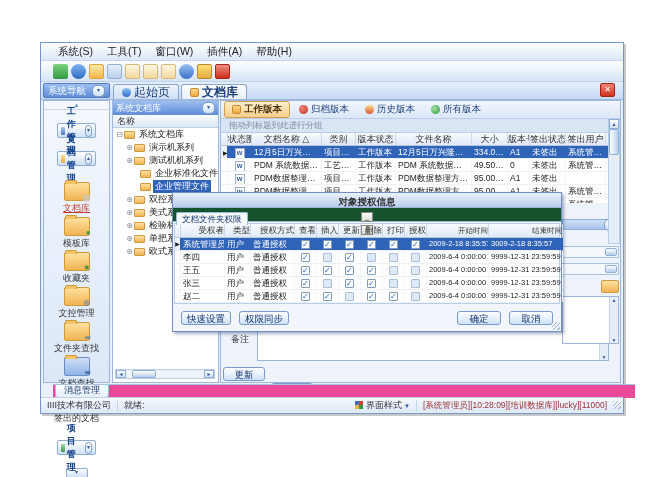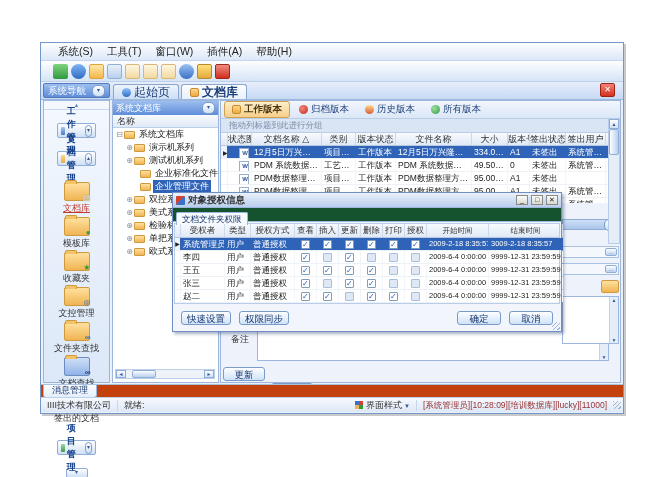--- a/index.html
+++ b/index.html
@@ -103,21 +103,21 @@
   #groupbar{height:13px;background:#d9e4f5;border-bottom:1px solid #b9cde9;font-size:8.5px;color:#7d8ba6;
     line-height:13px;padding-left:8px;}
   #grid{background:#fff;width:397px;}
   .g-hrow{display:flex;height:12px;background:linear-gradient(#f8fbfe,#dfe9f6);border-bottom:1px solid #b7c9e0;}
   .g-h{font-size:9px;color:#333;line-height:12px;text-align:center;border-right:1px solid #cdd9ea;
     box-sizing:border-box;white-space:nowrap;overflow:hidden;flex:none;}
   .g-row{display:flex;height:12px;border-bottom:1px solid #edf2f9;background:#fff;}
   .g-c{font-size:8.5px;color:#222;line-height:12px;padding:0 2px;box-sizing:border-box;white-space:nowrap;
     overflow:hidden;text-overflow:ellipsis;flex:none;border-right:1px solid #f2f5fa;}
   .g-row[data-selected="true"] .g-c{background:#2f63b8;color:#fff;border-right-color:#2f63b8;}
-  .c-ind{width:7px;} .c-icon{width:24px;text-align:right;} .c-name{width:70px;} .c-cat{width:34px;}
+  .c-ind{width:7px;} .c-icon{width:24px;text-align:center;} .c-name{width:70px;} .c-cat{width:34px;}
   .c-vstat{width:40px;} .c-fname{width:76px;} .c-size{width:36px;} .c-vno{width:22px;}
   .c-costat{width:36px;} .c-couser{width:40px;} .c-part{width:12px;}
   .g-row[data-selected="true"] .c-ind{background:#eef3fb;color:#222;}
   .c-ind::after{content:"";} .g-row[data-selected="true"] .c-ind::after{content:"▶";font-size:6px;line-height:12px;}
   .word-ico{display:inline-block;width:8px;height:9px;background:#fff;border:1px solid #9ab0cc;
     font-size:6px;line-height:9px;color:#2b579a;font-weight:bold;margin-top:1px;}
   
   #vscroll{left:567px;top:75px;width:12px;height:126px;background:#e4edf8;border:1px solid #b9cde9;box-sizing:border-box;}
   .scr-btn-v{width:10px;height:10px;background:linear-gradient(#fdfeff,#cfe0f6);border:1px solid #8fadd6;
     font-size:5px;line-height:9px;text-align:center;color:#35589a;box-sizing:border-box;}
@@ -142,52 +142,52 @@
   #peek-field2{left:521px;top:220px;width:57px;height:12px;}
   .mini-btn{position:absolute;right:1px;top:1px;width:12px;height:8px;background:linear-gradient(#fdfeff,#bcd3ef);
     border:1px solid #8fadd6;border-radius:2px;font-size:5px;line-height:7px;text-align:center;color:#35589a;box-sizing:border-box;}
   #peek-folderbtn{left:560px;top:237px;width:18px;height:13px;background:linear-gradient(#ffe1a0,#f0b452);
     border:1px solid #cf9a3e;border-radius:2px;box-sizing:border-box;}
   #peek-text{left:521px;top:253px;width:57px;height:48px;background:#fff;border:1px solid #9cb6dd;box-sizing:border-box;}
   
   #dialog{position:absolute;left:172px;top:192px;width:390px;height:140px;background:#f2f6fc;
     border:1px solid #6f8fc4;box-shadow:2px 2px 3px rgba(60,80,120,.45);z-index:50;box-sizing:border-box;}
   #dlg-title{height:14px;background:linear-gradient(#eaf1fb,#b9cdec);display:flex;align-items:center;
-    padding:0 3px;gap:3px;border-bottom:1px solid #9cb6dd;}
+    padding:0 20px;gap:3px;border-bottom:1px solid #9cb6dd;flex-direction:column;}
   #dlg-icon{width:9px;height:9px;background:linear-gradient(135deg,#d6402e 50%,#3a70c8 50%);border-radius:1px;}
   #dlg-title-text{font-size:9.5px;font-weight:bold;color:#333;flex:1;}
   .win-btn{width:12px;height:10px;background:linear-gradient(#fcfcfa,#d8d8d0);border:1px solid #8a8a82;
     font-size:7px;line-height:8px;text-align:center;color:#222;box-sizing:border-box;}
   #dlg-tabstrip{height:13px;border-bottom:1px solid #9cb6dd;padding-left:3px;background:#14532d;}
   #dlg-tab{display:inline-block;height:12px;border:1px solid #9cb6dd;border-bottom:none;background:#f6f9fd;
     font-size:8.5px;line-height:12px;padding:0 5px;color:#17356b;border-radius:2px 2px 0 0;}
   #dlg-grid{background:#fff;border:1px solid #b9cde9;margin:1px;}
   .d-hrow{display:flex;height:13px;background:linear-gradient(#f8fbfe,#dfe9f6);border-bottom:1px solid #b7c9e0;}
-  .d-h{font-size:8.5px;color:#333;line-height:13px;text-align:center;border-right:1px solid #cdd9ea;
+  .d-h{font-size:8.5px;color:#333;line-height:13px;text-align:right;border-right:1px solid #cdd9ea;
     box-sizing:border-box;white-space:nowrap;overflow:hidden;flex:none;}
   .d-row{display:flex;height:12px;border-bottom:1px solid #edf2f9;}
   .d-c{font-size:8.5px;color:#222;line-height:12px;padding:0 1px;box-sizing:border-box;white-space:nowrap;
     overflow:hidden;flex:none;border-right:1px solid #f2f5fa;display:flex;align-items:center;justify-content:center;}
   .d-c.txt{justify-content:flex-start;padding-left:2px;}
   .d-row[data-selected="true"] .d-c{background:#2f63b8;color:#fff;border-right-color:#2f63b8;}
   .d-row[data-selected="true"] .d-ind{background:#eef3fb;color:#222;}
   .d-ind{width:6px;} .d-grantee{width:44px;} .d-type{width:26px;} .d-mode{width:44px;}
   .d-perm{width:22px;} .d-start{width:62px;font-size:7.5px;} .d-end{width:74px;font-size:7.5px;}
   .d-ind::after{content:"";} .d-row[data-selected="true"] .d-ind::after{content:"▶";font-size:6px;}
   .chk{width:9px;height:9px;box-sizing:border-box;border-radius:1px;}
   .chk.checked{background:#fff;border:1px solid #7f9db9;position:relative;}
   .chk.checked::after{content:"✓";position:absolute;left:0;top:-2px;font-size:8px;font-weight:bold;color:#215dc6;}
   .chk.unchecked{background:#dfe9f6;border:1px solid #a8bfdc;}
   #dlg-buttons{position:absolute;left:0;bottom:6px;width:100%;display:flex;align-items:center;padding:0 8px;box-sizing:border-box;gap:8px;}
   .dlg-btn{height:14px;line-height:13px;width:50px;}
   #dlg-ok{margin-left:auto;width:44px;} #dlg-cancel{width:44px;}
   #dlg-grip{position:absolute;right:1px;bottom:1px;width:8px;height:8px;
     background:repeating-linear-gradient(135deg,#9db4d6 0 1px,transparent 1px 3px);}
   
-  #msgtab-row{left:0;top:341px;width:100%;height:13px;border-top:1px solid #aac2e2;background:#c2410c;}
+  #msgtab-row{left:12px;top:341px;width:100%;height:13px;border-top:1px solid #aac2e2;background:#ec4899;}
   #msgtab{position:absolute;left:2px;top:0;height:12px;background:linear-gradient(#fdfeff,#e4eefb);
     border:1px solid #9cb6dd;border-top:none;font-size:9px;line-height:11px;padding:0 8px;color:#17356b;border-radius:0 0 3px 3px;}
   #statusbar{left:0;top:354px;width:100%;height:15px;background:linear-gradient(#f6f9fe,#dde8f7);
     border-top:1px solid #bed0ea;display:flex;align-items:center;font-size:9px;color:#333;box-sizing:border-box;}
   .sb-cell{padding:0 6px;border-right:1px solid #c5d6ea;height:11px;line-height:11px;}
   #sb-right{margin-left:auto;display:flex;align-items:center;}
   #style-icon{display:inline-block;width:8px;height:8px;margin-right:3px;vertical-align:-1px;
     background:conic-gradient(#d6402e 0 25%,#2f9a3f 0 50%,#f0b452 0 75%,#3a70c8 0);}
   #sb-session{color:#993333;font-size:8.5px;padding:0 6px;border-left:1px solid #c5d6ea;height:11px;line-height:11px;}
   #sb-grip{width:8px;height:8px;margin:0 2px 0 0;background:repeating-linear-gradient(135deg,#9db4d6 0 1px,transparent 1px 3px);}

